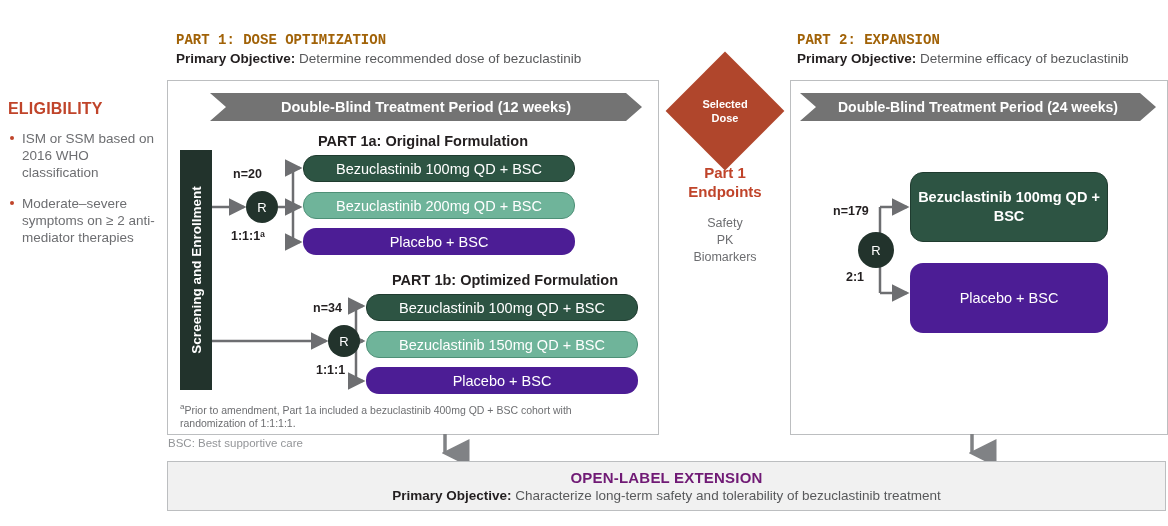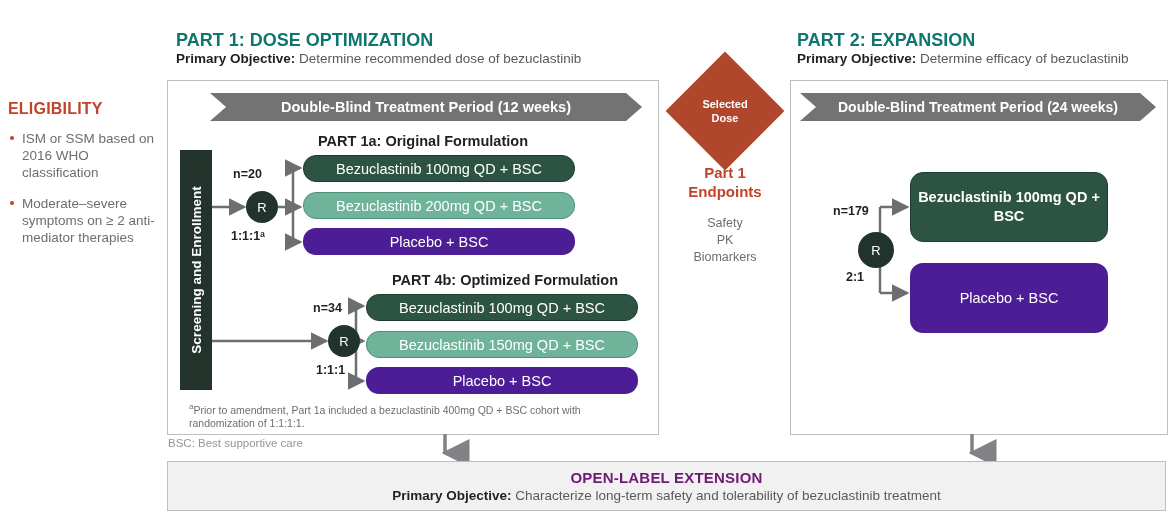--- a/index.html
+++ b/index.html
@@ -22,21 +22,21 @@
     position:relative;padding-left:14px;margin-bottom:14px;
     font-size:13.5px;line-height:17px;color:#6d6e71;
   }
   .elig-list li:before{
     content:"";position:absolute;left:2px;top:6px;width:4px;height:4px;
     border-radius:50%;background:#c0442a;
   }
 
   
   .part-head{font-size:14.5px;}
-  .part-title{color:#0f766e;font-weight:bold;font-size:18px;line-height:17px;}
+  .part-title{color:#a16207;font-weight:bold;font-size:14px;line-height:17px;font-family:Liberation Mono, monospace;}
   .part-obj{color:#58595b;font-size:13.5px;line-height:18px;margin-top:1px;}
   .part-obj b{color:#231f20;}
 
   #p1head{left:176px;top:32px;width:520px;}
   #p2head{left:797px;top:32px;width:372px;}
 
   
   .panel{border:1px solid #bcbec0;background:#fff;}
   #panel1{left:167px;top:80px;width:490px;height:353px;}
   #panel2{left:790px;top:80px;width:376px;height:353px;}
@@ -120,21 +120,21 @@
     left:673px;top:163px;width:104px;text-align:center;
     color:#c0442a;font-weight:bold;font-size:15px;line-height:19px;
   }
   #endpoints-list{
     left:668px;top:215px;width:114px;text-align:center;
     font-size:12.5px;line-height:17px;color:#6d6e71;
   }
 
   
   #footnote{
-    left:189px;top:400px;width:440px;font-size:10.5px;line-height:13px;color:#6d6e71;
+    left:180px;top:400px;width:440px;font-size:10.5px;line-height:13px;color:#6d6e71;
   }
   #footnote sup{font-size:8px;}
   #bsc-note{left:168px;top:437px;font-size:11.5px;color:#939598;}
 
   
   #ole{
     left:167px;top:461px;width:999px;height:50px;
     background:#f1f1f1;border:1px solid #bcbec0;box-sizing:border-box;
     display:flex;flex-direction:column;align-items:center;justify-content:center;
   }
@@ -217,21 +217,21 @@
 </div>
 
 <div class="abs sub-title" id="p1a-title">PART 1a: Original Formulation</div>
 <div class="abs rcircle" id="r1">R</div>
 <div class="abs nlab" id="n1">n=20</div>
 <div class="abs nlab" id="rt1">1:1:1ᵃ</div>
 <div class="abs arm dark" id="a1">Bezuclastinib  100mg QD + BSC</div>
 <div class="abs arm light" id="a2">Bezuclastinib 200mg QD + BSC</div>
 <div class="abs arm grey" id="a3">Placebo + BSC</div>
 
-<div class="abs sub-title" id="p1b-title">PART 4b: Optimized Formulation</div>
+<div class="abs sub-title" id="p1b-title">PART 1b: Optimized Formulation</div>
 <div class="abs rcircle" id="r2">R</div>
 <div class="abs nlab" id="n2">n=34</div>
 <div class="abs nlab" id="rt2">1:1:1</div>
 <div class="abs arm dark" id="b1">Bezuclastinib  100mg QD + BSC</div>
 <div class="abs arm light" id="b2">Bezuclastinib 150mg QD + BSC</div>
 <div class="abs arm grey" id="b3">Placebo + BSC</div>
 
 <div class="abs" id="footnote">
   <sup>a</sup><span>Prior to amendment, Part 1a included a bezuclastinib 400mg QD + BSC cohort with randomization of 1:1:1:1.</span>
 </div>

